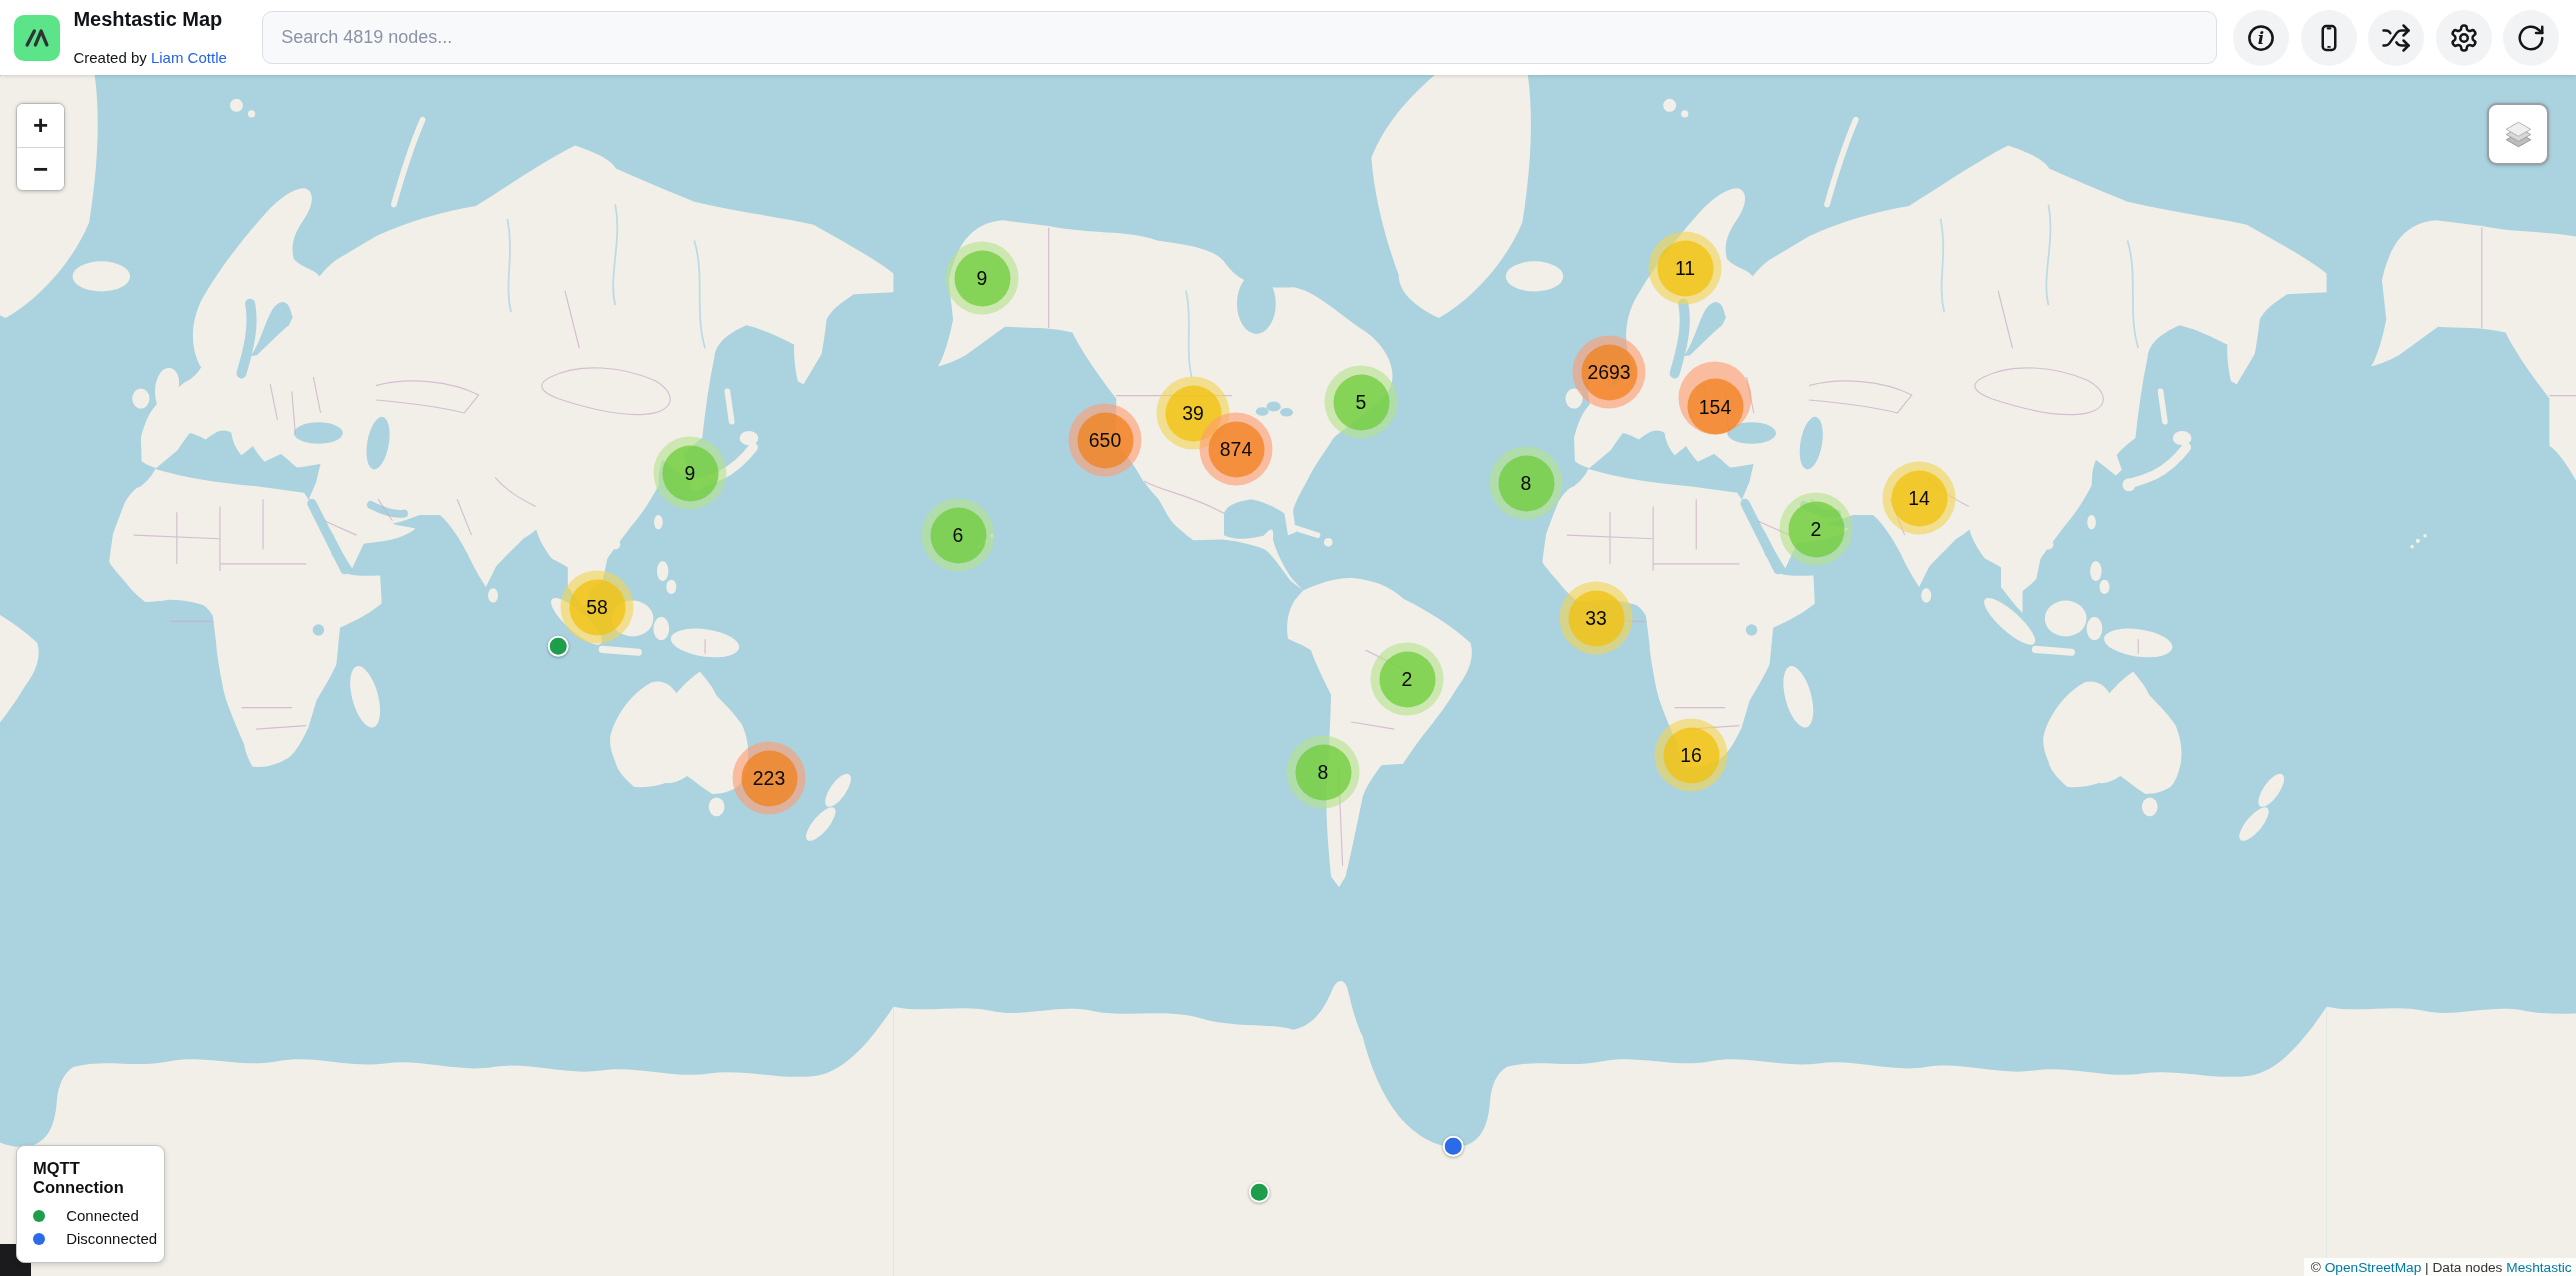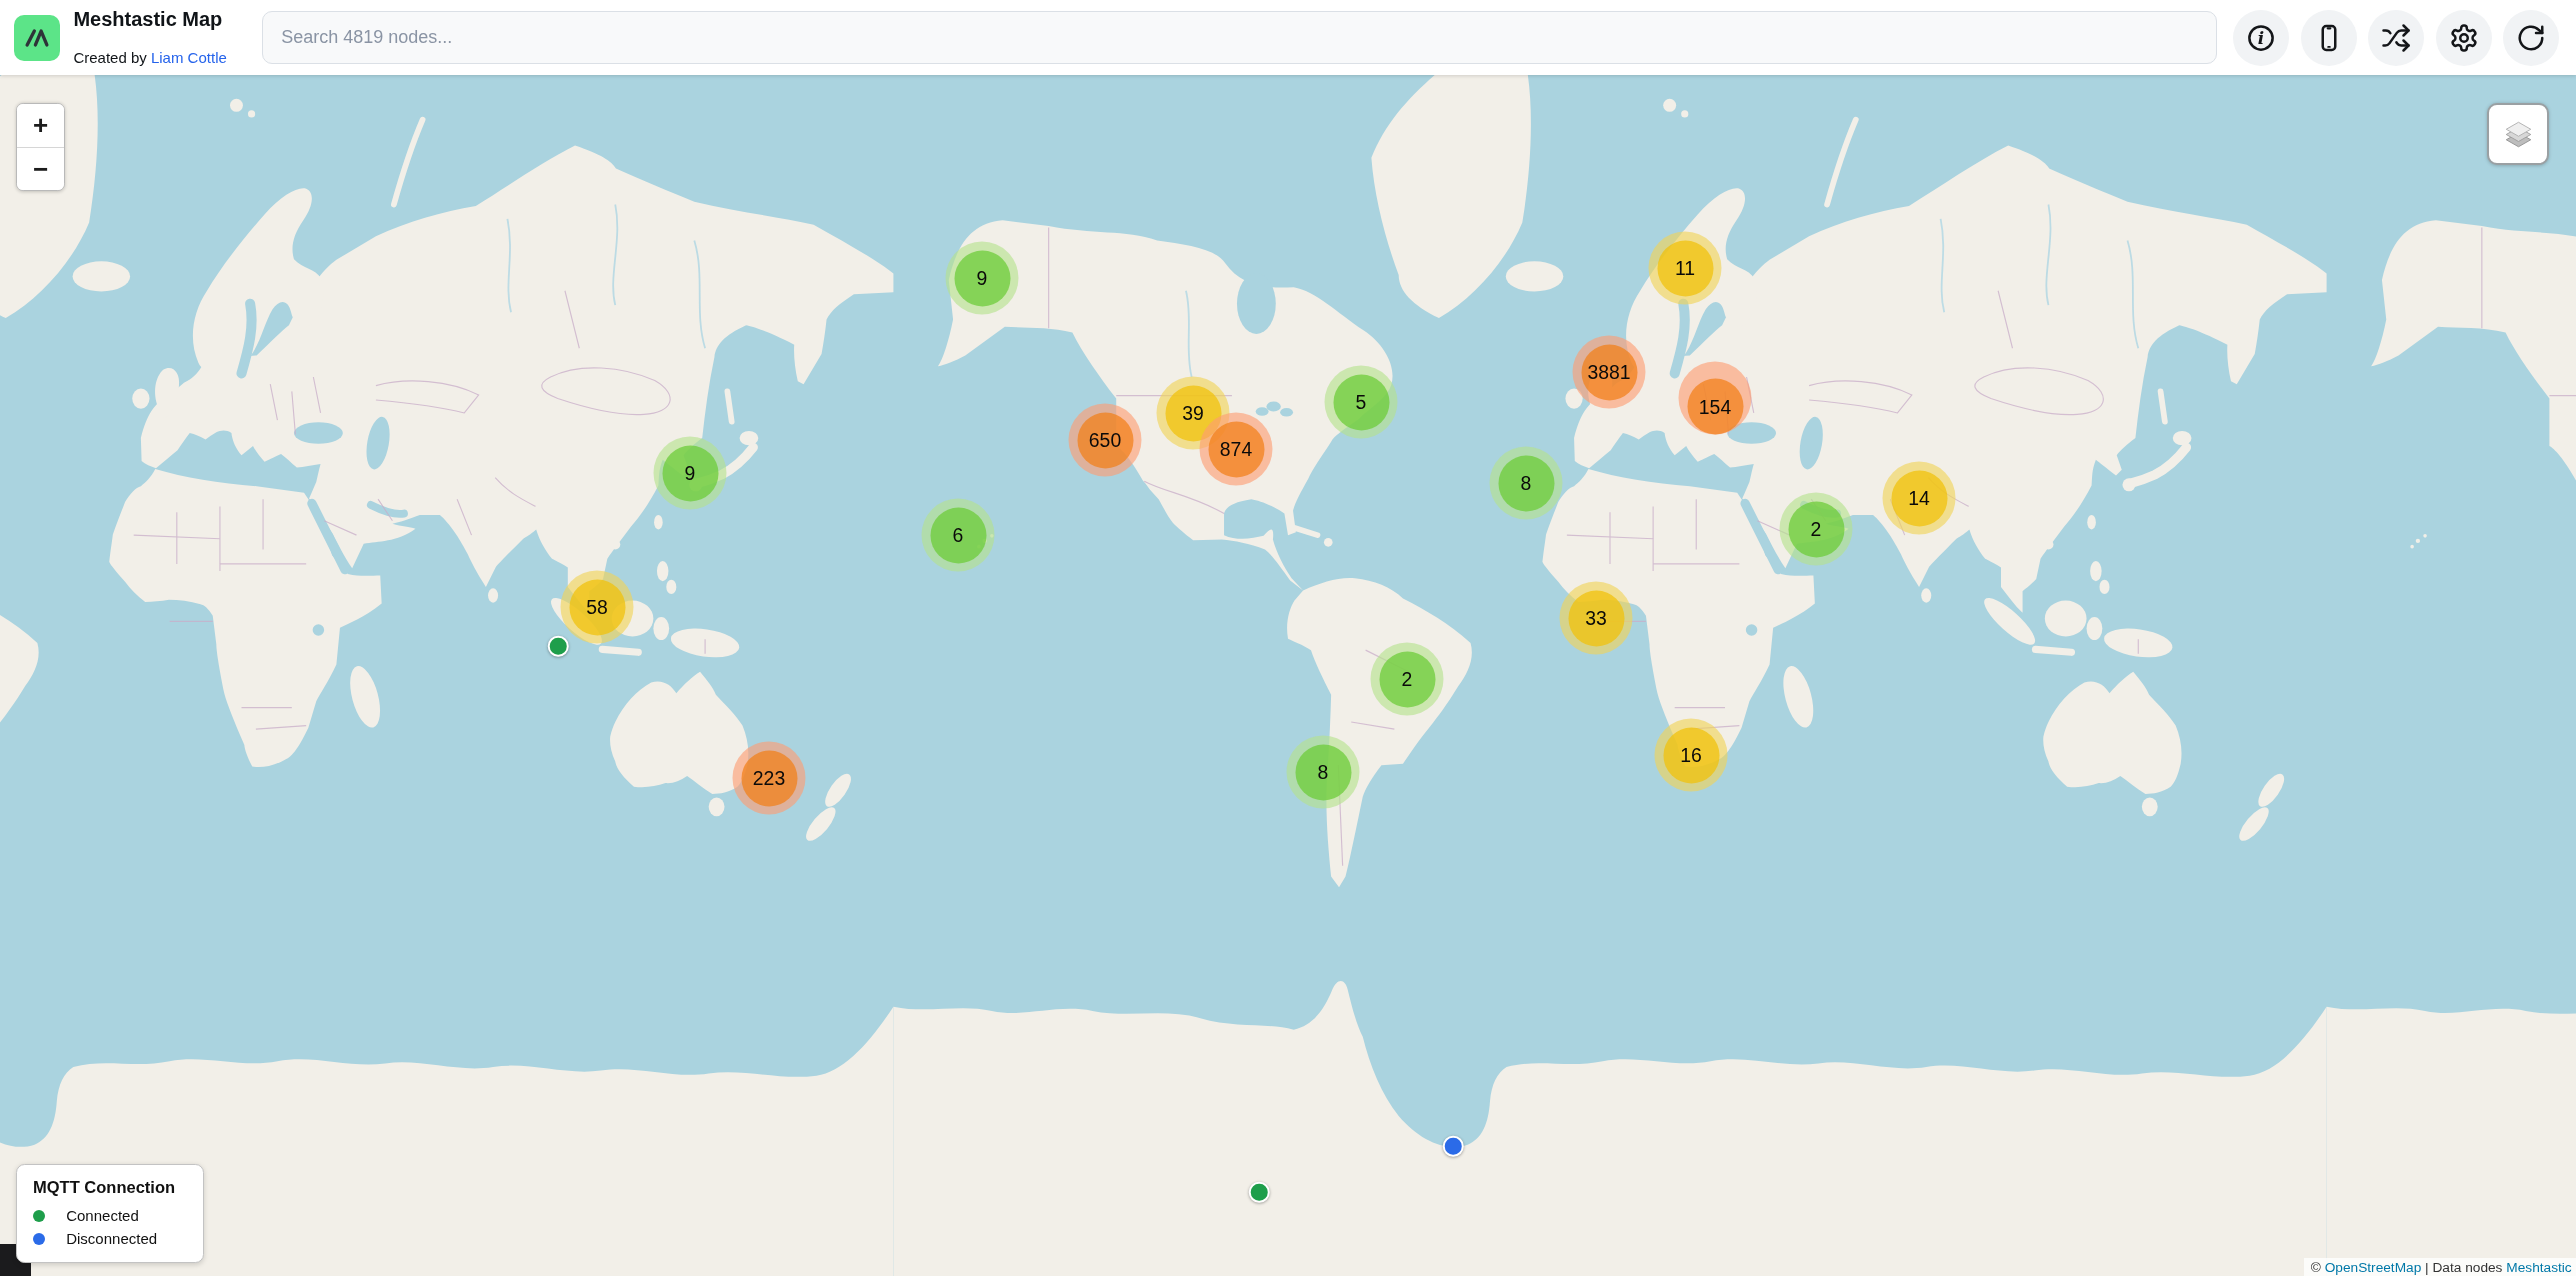--- a/index.html
+++ b/index.html
@@ -47,21 +47,21 @@
     border-radius:7.2px;overflow:hidden;box-shadow:0 0.7px 3.6px rgba(0,0,0,.2);}
   .zoom-btn{display:block;width:100%;height:43px;background:#fff;border:none;cursor:pointer;
     font-size:26px;font-weight:bold;color:#1c1c1c;line-height:43px;text-align:center;padding:0;}
   .zoom-btn + .zoom-btn{border-top:0.7px solid #d6d6d6;}
   .layers-ctl{position:absolute;right:27px;top:28px;width:58px;height:58px;background:#fff;
     border:2.2px solid #9aa0a3;border-radius:10px;display:flex;align-items:center;justify-content:center;
     cursor:pointer;box-shadow:0 0.7px 3.6px rgba(0,0,0,.2);}
   .layers-ctl svg{width:35px;height:35px;}
 
   
-  .legend{position:absolute;left:16px;bottom:14.4px;width:188px;box-sizing:border-box;background:#fff;
+  .legend{position:absolute;left:16px;bottom:14.4px;width:149px;box-sizing:border-box;background:#fff;
     border:1.4px solid #c3c3c3;border-radius:8.6px;padding:13px 14.4px 14.4px 16px;z-index:20;
     box-shadow:0 1.4px 5.8px rgba(0,0,0,.15);}
   .legend-title{font-size:16.5px;font-weight:bold;color:#111;margin-bottom:10px;}
   .legend-item{display:flex;align-items:center;gap:21px;font-size:15px;color:#111;margin-top:5.8px;}
   .legend-dot{width:12.2px;height:12.2px;border-radius:50%;flex:0 0 auto;}
 
   
   .attribution{position:absolute;right:0;bottom:0;height:19.4px;line-height:19.4px;
     background:rgba(255,255,255,.78);padding:0 4.3px 0 7.2px;font-size:13.7px;color:#333;z-index:20;
     white-space:nowrap;}
@@ -346,21 +346,21 @@
             <span>8</span>
           </div>
         </div>
         <div class="cluster" style="left: 1685px; top: 193px; background: rgba(241, 211, 87, 0.62);">
           <div class="cluster__inner" style="background: rgba(240, 194, 12, 0.75);">
             <span>11</span>
           </div>
         </div>
         <div class="cluster" style="left: 1609px; top: 297px; background: rgba(253, 156, 115, 0.62);">
           <div class="cluster__inner" style="background: rgba(241, 128, 23, 0.72);">
-            <span>3881</span>
+            <span>2693</span>
           </div>
         </div>
         <div class="cluster" style="left: 1715px; top: 323px; background: rgba(253, 156, 115, 0.62); align-items: flex-end;">
           <div class="cluster__inner" style="background: rgba(241, 128, 23, 0.72);">
             <span>154</span>
           </div>
         </div>
         <div class="cluster" style="left: 1526px; top: 408px; background: rgba(181, 226, 140, 0.62);">
           <div class="cluster__inner" style="background: rgba(110, 204, 57, 0.75);">
             <span>8</span>

